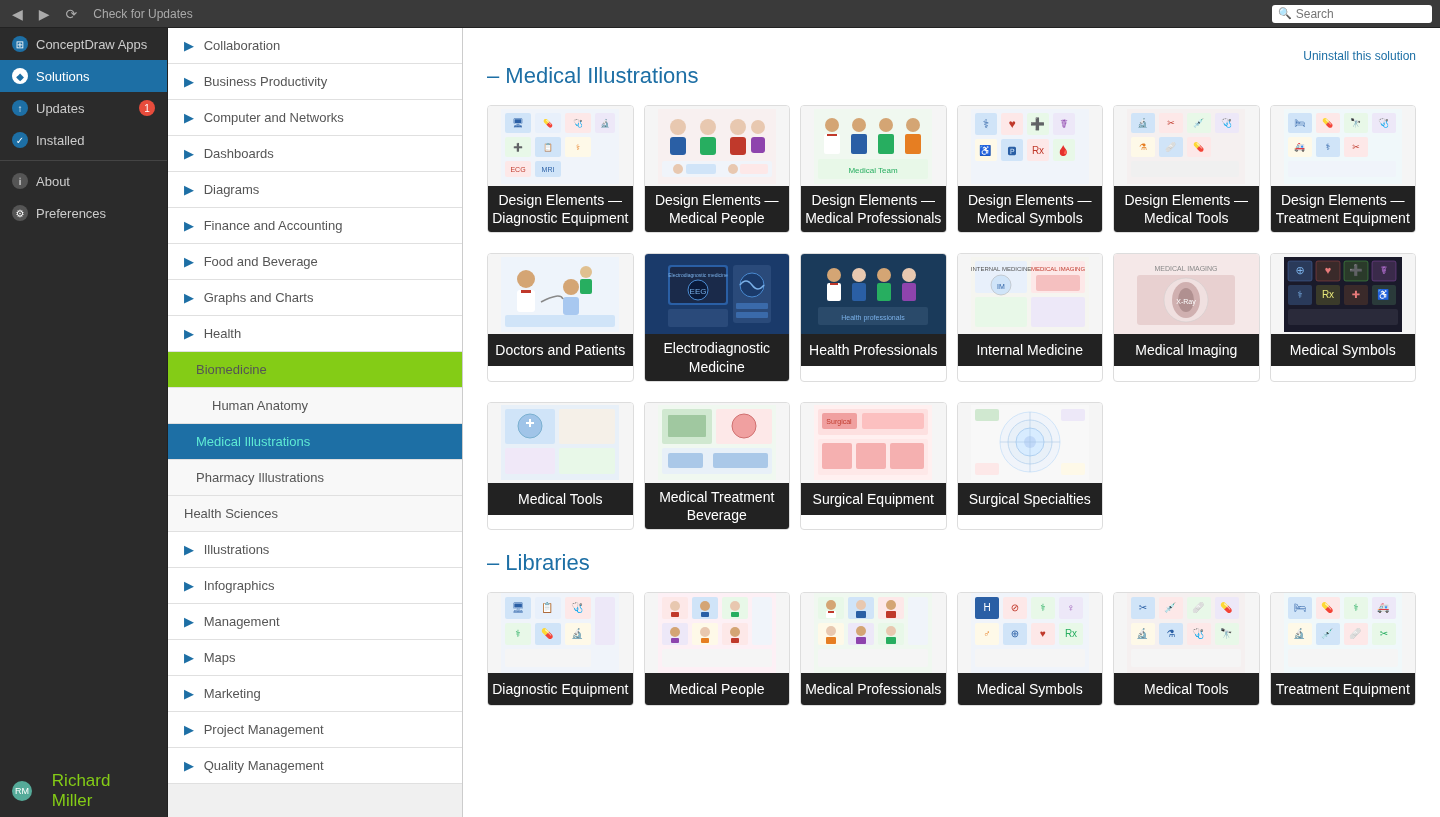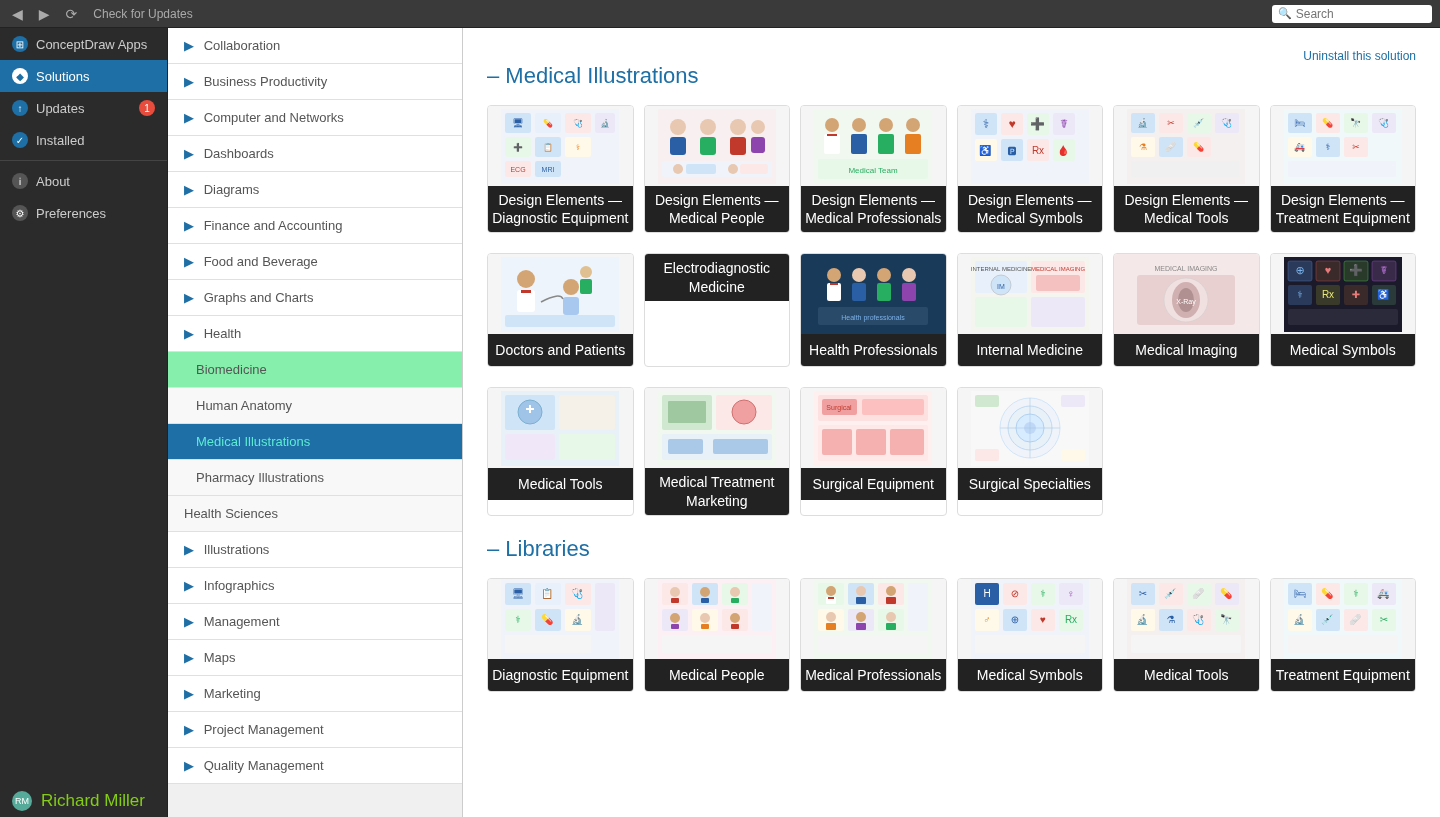--- a/index.html
+++ b/index.html
@@ -17,21 +17,21 @@
     
     .main-layout { display: flex; flex: 1; overflow: hidden; }
 
     
     .sidebar { width: 168px; background: #2b2b2b; border-right: 1px solid #222; display: flex; flex-direction: column; flex-shrink: 0; overflow-y: auto; }
     .sidebar-item { display: flex; align-items: center; padding: 8px 12px; cursor: pointer; gap: 8px; color: #ccc; font-size: 13px; }
     .sidebar-item.active { background: #1d6fa5; color: #fff; }
     .sidebar-item-icon { width: 16px; height: 16px; border-radius: 50%; display: flex; align-items: center; justify-content: center; font-size: 10px; flex-shrink: 0; }
     .sidebar-item-icon.blue { background: #1d6fa5; color: #fff; }
     .sidebar-divider { height: 1px; background: #444; margin: 4px 0; }
-    .user-row { display: flex; align-items: center; gap: 9px; padding: 6px 12px; }
+    .user-row { display: flex; align-items: center; gap: 20px; padding: 6px 12px; }
     .user-avatar { width: 20px; height: 20px; border-radius: 50%; background: #5a9; display: flex; align-items: center; justify-content: center; font-size: 9px; color: #fff; }
 
     
     .secondary-sidebar { width: 295px; background: #f0f0f0; border-right: 1px solid #ccc; overflow-y: auto; flex-shrink: 0; }
     .secondary-item { padding: 10px 16px; cursor: pointer; color: #555; font-size: 13px; border-bottom: 1px solid #e0e0e0; background: #fff; }
     .secondary-item.active { background: #1d6fa5; color: #5eead4; font-weight: 500; }
 
     
     .content { flex: 1; background: #fff; overflow-y: auto; padding: 20px 24px; }
     .section-title { font-size: 22px; color: #1d6fa5; margin-bottom: 16px; display: flex; align-items: center; gap: 6px; }
@@ -132,24 +132,24 @@
     </div>
     <div class="secondary-item">
       <span style="margin-right:6px;color:#1d6fa5;">▶</span>
       <span>Graphs and Charts</span>
     </div>
     <div class="secondary-item">
       <span style="margin-right:6px;color:#1d6fa5;">▶</span>
       <span>Health</span>
     </div>
 
-    <div class="secondary-item" style="padding-left:28px;background:#86efac;">
+    <div class="secondary-item" style="padding-left:28px;background:#84cc16;">
       <span>Biomedicine</span>
     </div>
-    <div class="secondary-item" style="padding-left:28px;background:#f8f8f8;">
+    <div class="secondary-item" style="padding-left:44px;background:#f8f8f8;">
       <span>Human Anatomy</span>
     </div>
     <div class="secondary-item active" style="padding-left:28px;">
       <span>Medical Illustrations</span>
     </div>
     <div class="secondary-item" style="padding-left:28px;background:#f8f8f8;">
       <span>Pharmacy Illustrations</span>
     </div>
     <div class="secondary-item" style="background:#f8f8f8;">
       <span>Health Sciences</span>
@@ -369,20 +369,36 @@
             <circle cx="85" cy="15" r="6" fill="#e0c090"></circle>
               <rect x="79" y="22" width="12" height="15" rx="2" fill="#27ae60"></rect>
           </svg>
         </div>
         <div class="card-label">
           <span>Doctors and Patients</span>
         </div>
       </div>
 
       <div class="card">
+        <div class="card-img" style="background:#1a3a6a;">
+          <svg width="118" height="75" viewBox="0 0 118 75" xmlns="http://www.w3.org/2000/svg">
+            <rect width="118" height="75" fill="#1a3a6a"></rect>
+            <rect x="10" y="8" width="60" height="40" rx="3" fill="#2a5fa5"></rect>
+            <rect x="12" y="10" width="56" height="36" rx="2" fill="#1a2a4a"></rect>
+            <text x="40" y="20" font-size="5" fill="#7ab0e8" text-anchor="middle">Electrodiagnostic medicine</text>
+            <circle cx="40" cy="33" r="10" fill="#0a1a3a" stroke="#4a8ad0" stroke-width="1"></circle>
+            <text x="40" y="37" font-size="8" fill="#7ab0e8" text-anchor="middle">EEG</text>
+            <rect x="75" y="8" width="38" height="58" rx="3" fill="#2a4a7a"></rect>
+            <circle cx="94" cy="28" r="12" fill="#1a3a6a" stroke="#4a8ad0" stroke-width="1"></circle>
+            <path d="M82 28 Q88 20 94 28 Q100 36 106 28" stroke="#7ab0e8" stroke-width="1.5" fill="none"></path>
+            <rect x="78" y="46" width="32" height="6" rx="1" fill="#3a6aaa"></rect>
+            <rect x="78" y="55" width="32" height="6" rx="1" fill="#3a6aaa"></rect>
+            <rect x="10" y="52" width="60" height="18" rx="2" fill="#2a4a7a"></rect>
+          </svg>
+        </div>
         <div class="card-label">
           <span>Electrodiagnostic Medicine</span>
         </div>
       </div>
 
       <div class="card">
         <div class="card-img" style="background:#1a3a5a;">
           <svg width="118" height="75" viewBox="0 0 118 75" xmlns="http://www.w3.org/2000/svg">
             <rect width="118" height="75" fill="#1a3a5a"></rect>
             <circle cx="20" cy="18" r="7" fill="#d4a574"></circle>
@@ -496,21 +512,21 @@
             <rect x="4" y="4" width="50" height="35" rx="2" fill="#d0e8d0"></rect>
             <rect x="10" y="10" width="38" height="22" rx="1" fill="#a0c8a0"></rect>
             <rect x="58" y="4" width="56" height="35" rx="2" fill="#fde8e8"></rect>
             <circle cx="86" cy="21" r="12" fill="#f0a0a0" stroke="#d07070" stroke-width="1"></circle>
             <rect x="4" y="43" width="110" height="26" rx="2" fill="#e8f0f8"></rect>
             <rect x="10" y="48" width="35" height="15" rx="2" fill="#aac8e8"></rect>
             <rect x="55" y="48" width="55" height="15" rx="2" fill="#aac8e8"></rect>
           </svg>
         </div>
         <div class="card-label">
-          <span>Medical Treatment Marketing</span>
+          <span>Medical Treatment Beverage</span>
         </div>
       </div>
 
       <div class="card">
         <div class="card-img">
           <svg width="118" height="75" viewBox="0 0 118 75" xmlns="http://www.w3.org/2000/svg">
             <rect width="118" height="75" fill="#fff0f0"></rect>
             <rect x="4" y="4" width="110" height="26" rx="2" fill="#fde0e0"></rect>
             <rect x="8" y="8" width="35" height="16" rx="2" fill="#f0a0a0"></rect>
               <text x="25" y="19" font-size="7" fill="#c0392b" text-anchor="middle">Surgical</text>

